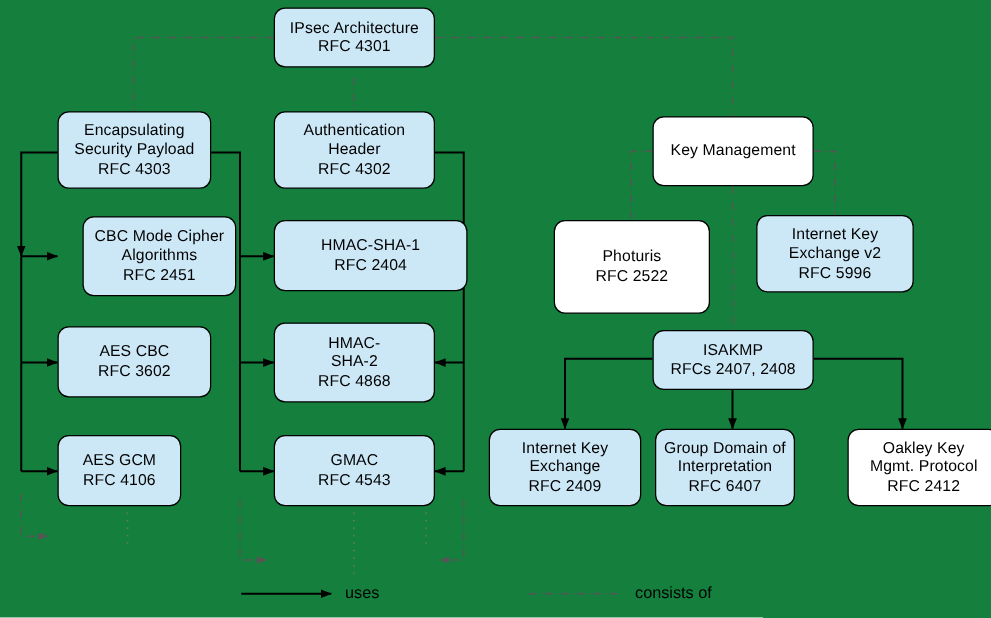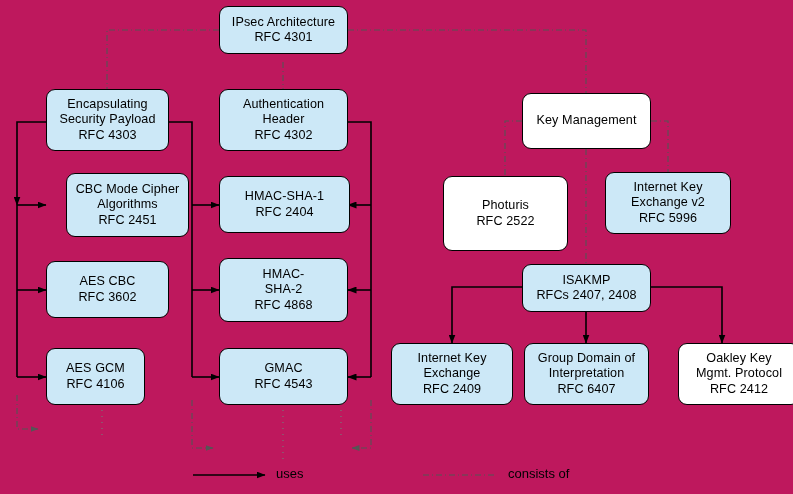--- a/index.html
+++ b/index.html
@@ -1,17 +1,17 @@
 <!DOCTYPE html>
 <html><head>
 <meta charset="utf-8">
 <style>
   html,body{margin:0;padding:0;background:#ffffff;}
   body{font-family:"Liberation Sans","DejaVu Sans",sans-serif;}
-  #canvas{position:relative;width:793px;height:494px;background:#be185d;overflow:hidden;}
+  #canvas{position:relative;width:793px;height:494px;background:#15803d;overflow:hidden;}
   .node{
     position:absolute;
     box-sizing:border-box;
     border:1.6px solid #000000;
     border-radius:9px;
     display:flex;
     flex-direction:column;
     align-items:center;
     justify-content:center;
     text-align:center;
@@ -143,21 +143,21 @@
   <div class="node" style="left:46px;top:261px;width:123px;height:57px;">
     <span class="ln">AES CBC</span>
     <span class="ln">RFC 3602</span>
   </div>
 
   <div class="node" style="left:46px;top:348px;width:99px;height:57px;text-align:right;">
     <span class="ln">AES GCM</span>
     <span class="ln">RFC 4106</span>
   </div>
 
-  <div class="node" style="left:219px;top:176px;width:131px;height:57px;">
+  <div class="node" style="left:219px;top:176px;width:155px;height:57px;">
     <span class="ln">HMAC-SHA-1</span>
     <span class="ln">RFC 2404</span>
   </div>
 
   <div class="node" style="left:219px;top:258px;width:129px;height:64px;">
     <span class="ln">HMAC-</span>
     <span class="ln">SHA-2</span>
     <span class="ln">RFC 4868</span>
   </div>
 
@@ -181,21 +181,21 @@
     <span class="ln">ISAKMP</span>
     <span class="ln">RFCs 2407, 2408</span>
   </div>
 
   <div class="node" style="left:391px;top:343px;width:122px;height:62px;">
     <span class="ln">Internet Key</span>
     <span class="ln">Exchange</span>
     <span class="ln">RFC 2409</span>
   </div>
 
-  <div class="node" style="left:524px;top:343px;width:125px;height:62px;">
+  <div class="node" style="left:524px;top:343px;width:112px;height:62px;">
     <span class="ln">Group Domain of</span>
     <span class="ln">Interpretation</span>
     <span class="ln">RFC 6407</span>
   </div>
 
   <div class="node white" style="left:661px;top:343px;width:122px;height:62px;margin-left:17px;">
     <span class="ln">Oakley Key</span>
     <span class="ln">Mgmt. Protocol</span>
     <span class="ln">RFC 2412</span>
   </div>

